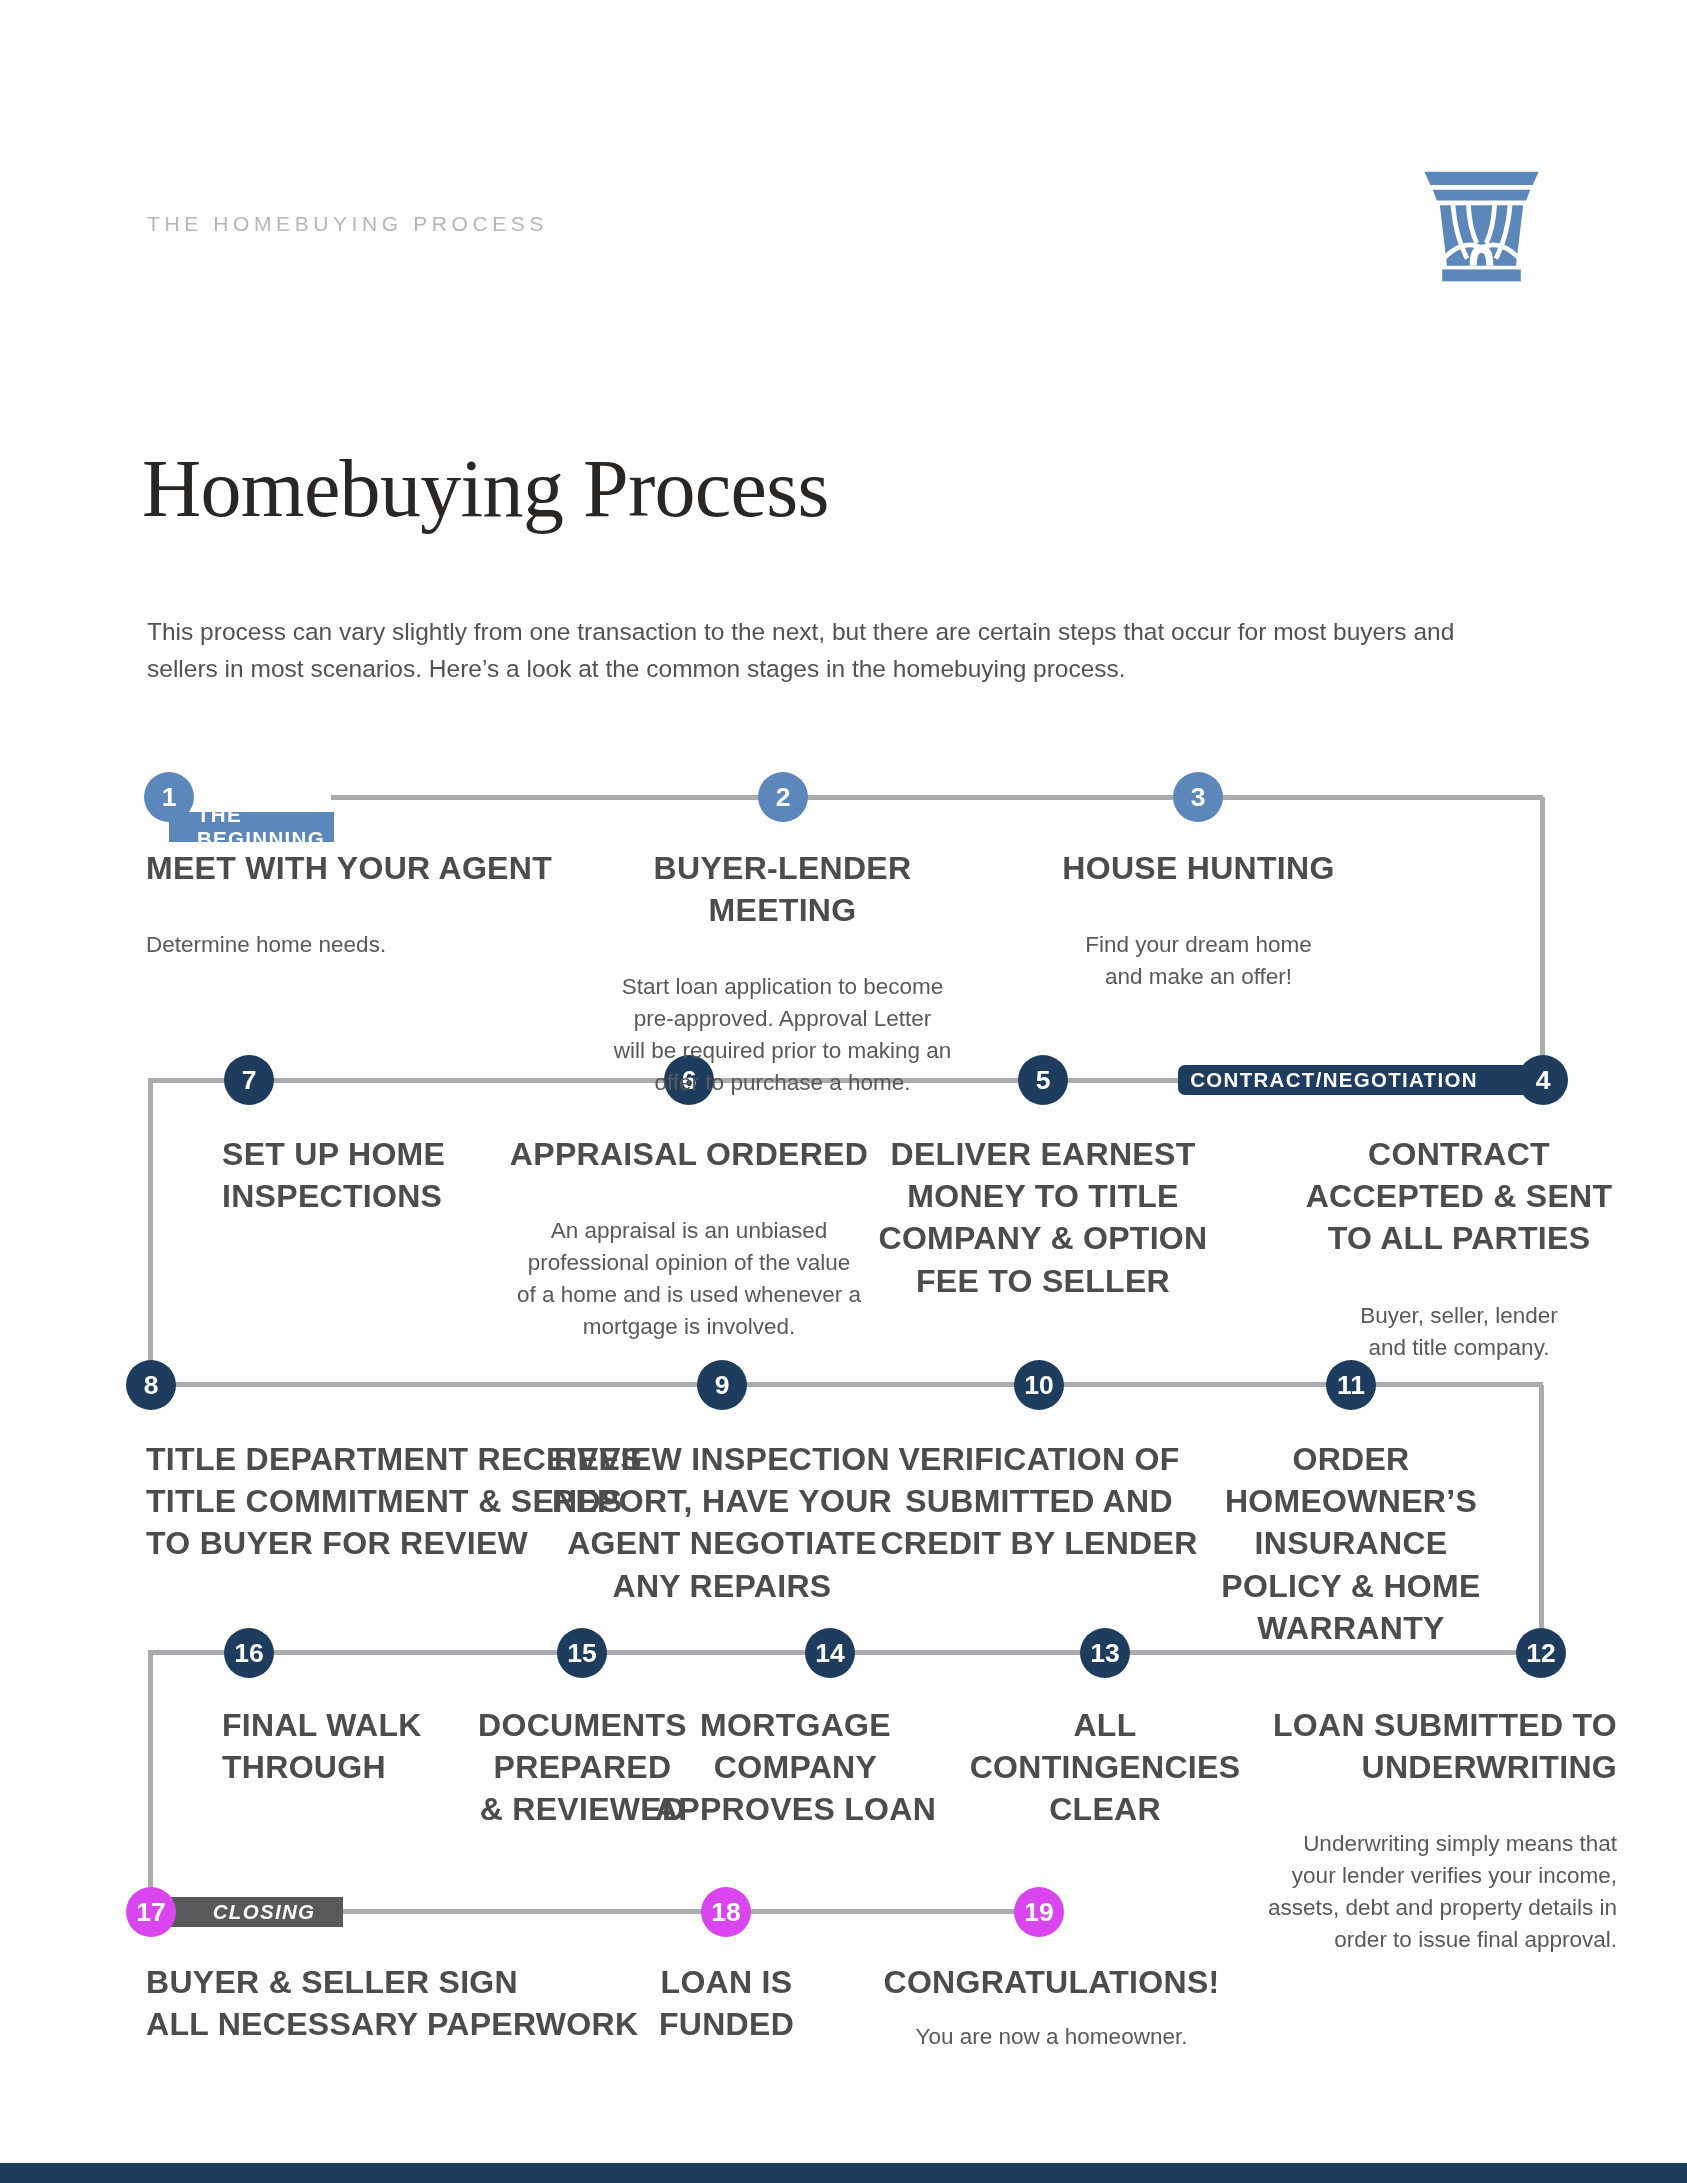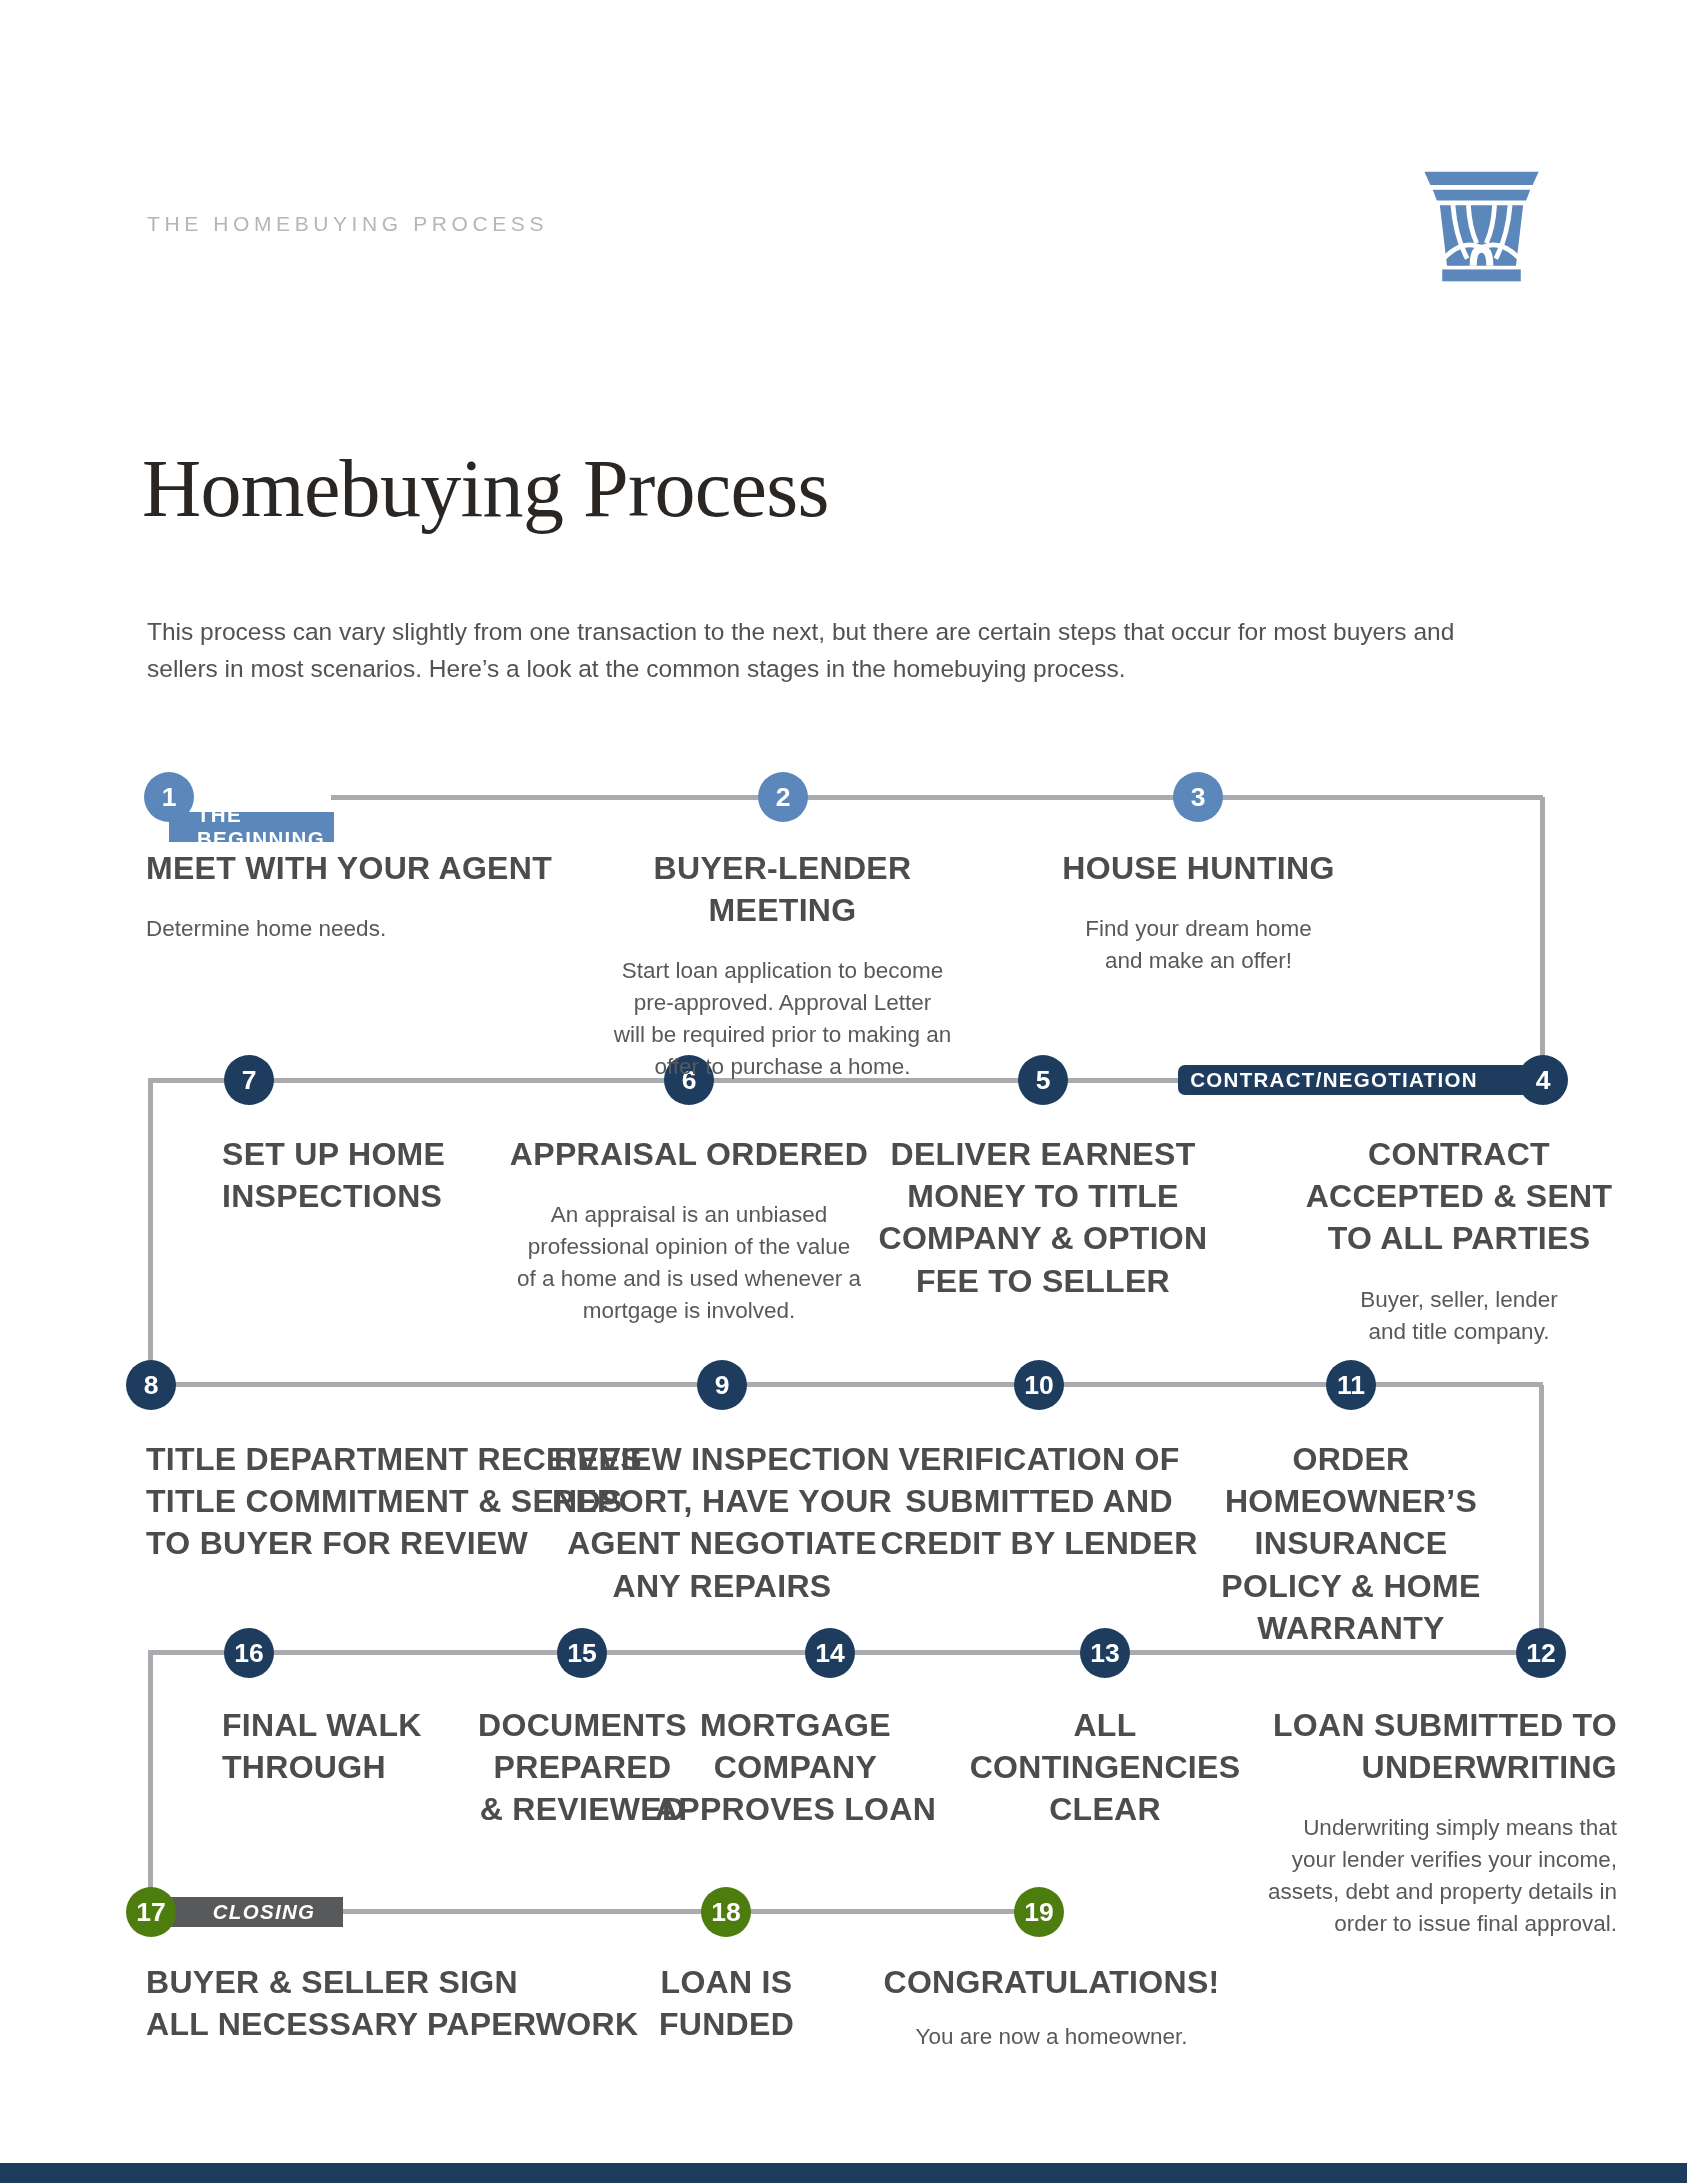--- a/index.html
+++ b/index.html
@@ -27,30 +27,30 @@
   .band.blue { background:#5b87ba;margin-top:30px; }
   .band.navy { background:#1e3c5e; }
   .band.gray { background:#58595b;font-style:italic; }
   .circle {
     position:absolute; width:50px; height:50px; border-radius:50%;
     display:flex; align-items:center; justify-content:center;
     color:#ffffff; font-weight:700; font-size:26.5px;
   }
   .circle.blue { background:#5b87ba; }
   .circle.navy { background:#1e3c5e; }
-  .circle.gray { background:#4d7c0f; }
+  .circle.gray { background:#d946ef; }
   .sb { position:absolute; white-space:pre-line; }
   .sb.center { text-align:center; }
   .sb.right { text-align:right; }
   .step-title {
     font-size:32px; font-weight:700; color:#4b4c4e; line-height:1.32;
     letter-spacing:0.3px;
   }
   .step-desc {
-    font-size:22.5px; color:#58595b; line-height:1.42; margin-top:12px;
+    font-size:22.5px; color:#58595b; line-height:1.42; margin-top:28px;
   }
   .footer-bar { position:absolute; left:0; width:1687px; height:20px; background:#1e3c5e; }
 </style>
 </head>
 <body>
 
 <div class="abs eyebrow" style="left:147px; top:212px;">THE HOMEBUYING PROCESS</div>
 
 <svg class="abs" viewBox="0 0 200 190" style="left:1422px; top:169px; width:119px; height:114px;">
   <g fill="#5b87ba">

